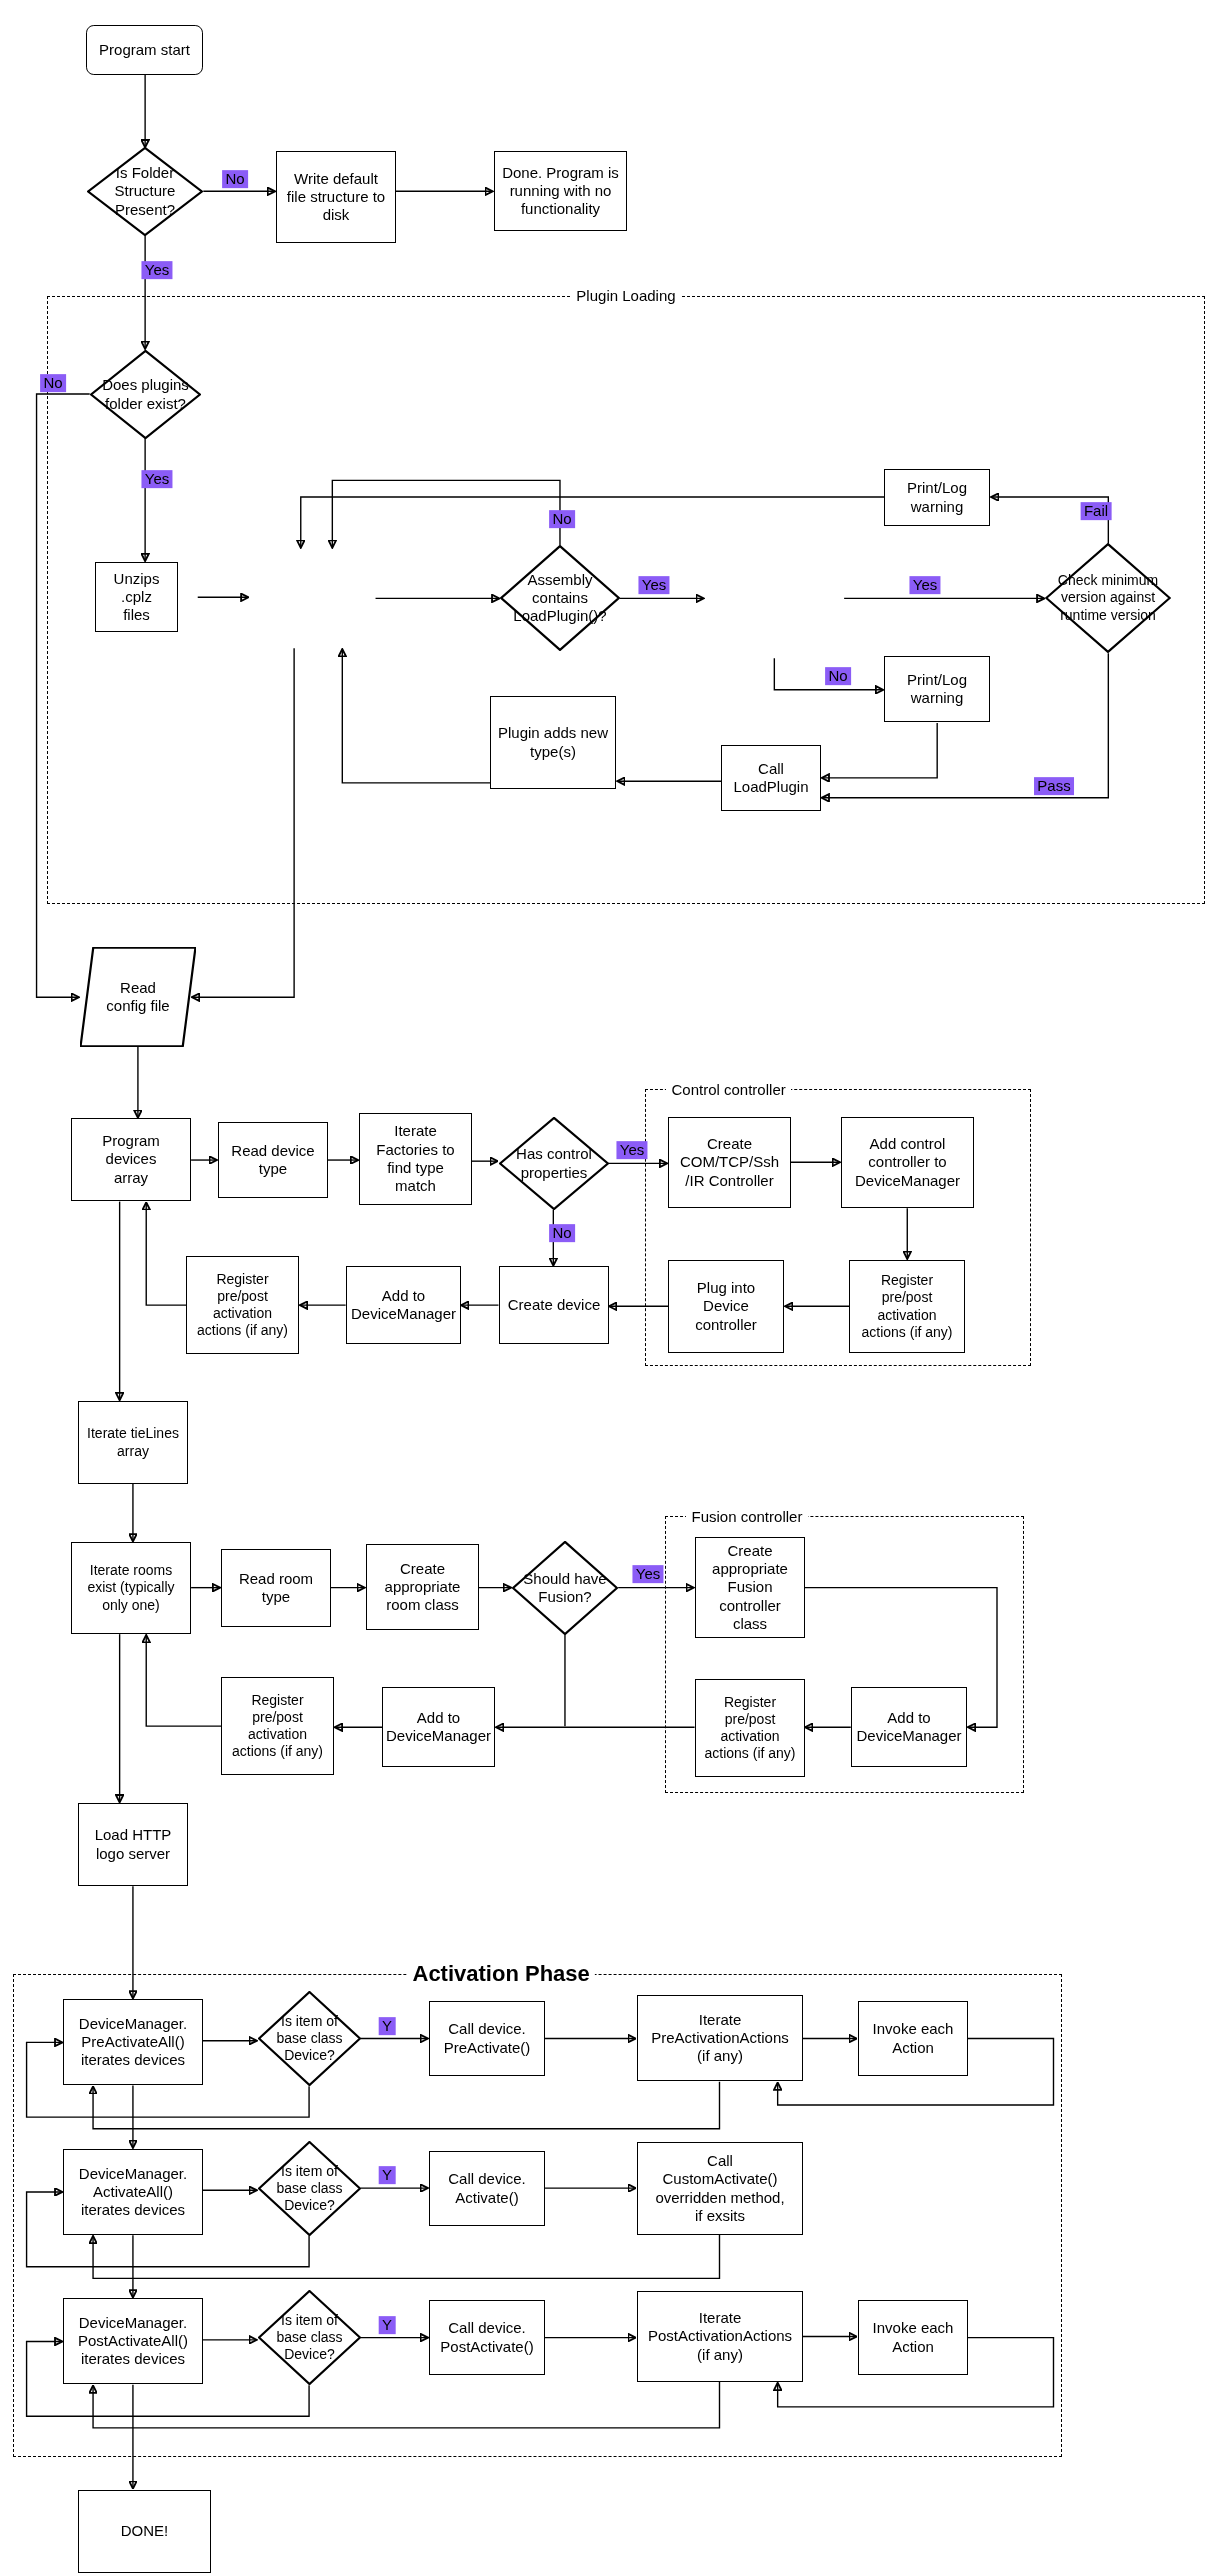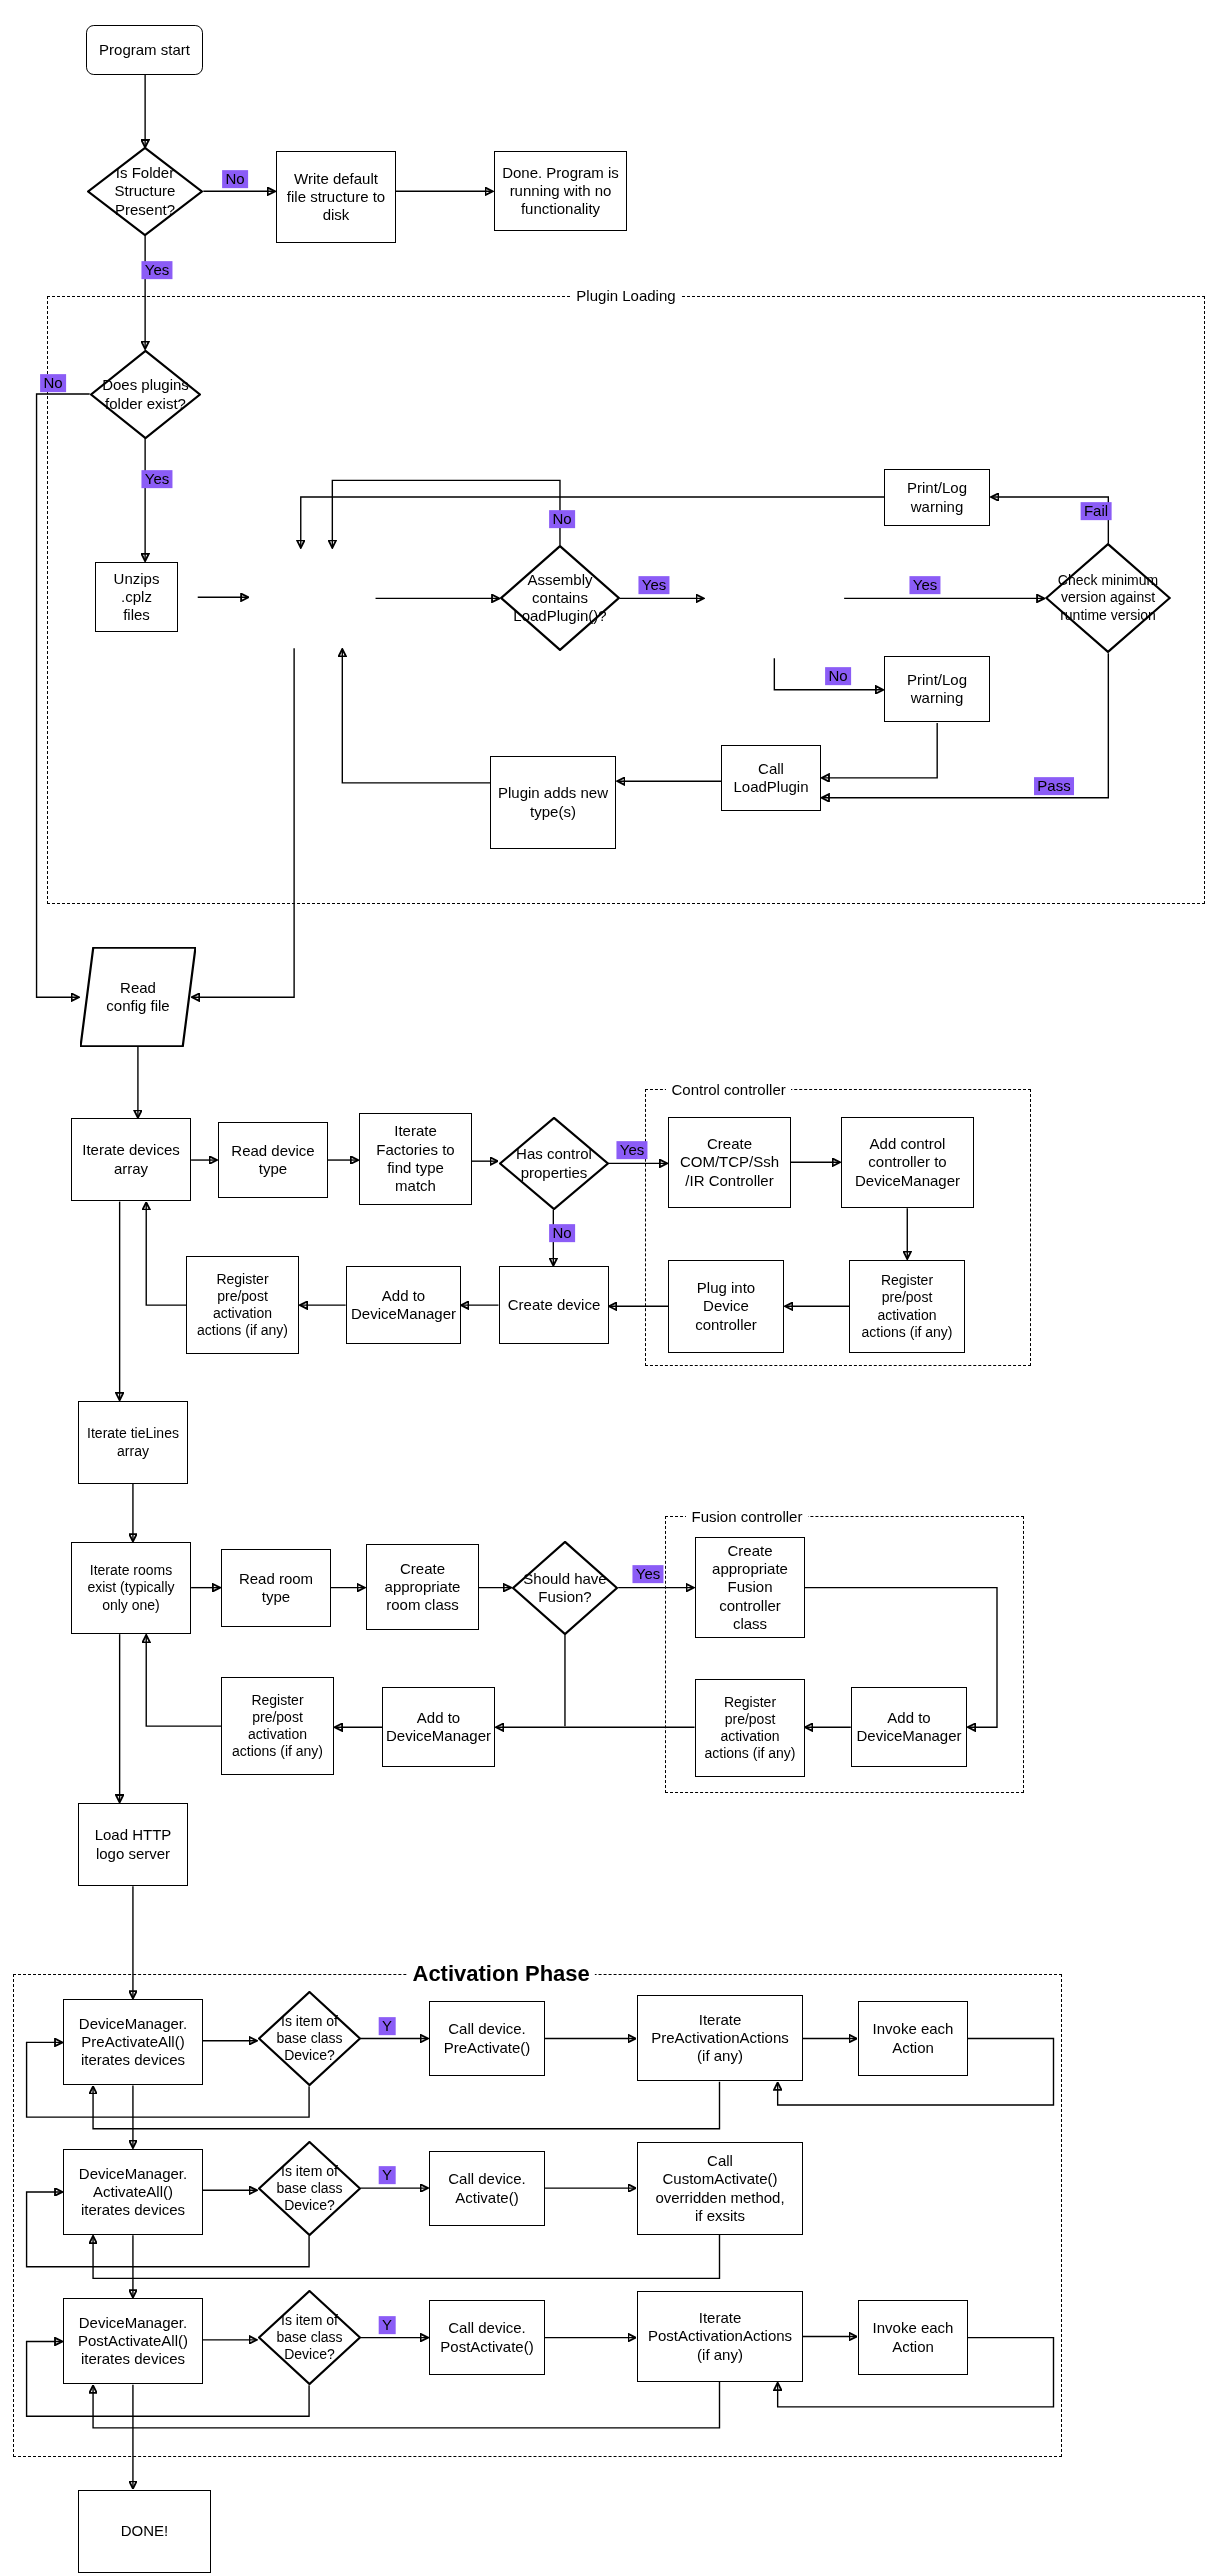--- a/index.html
+++ b/index.html
@@ -164,32 +164,32 @@
 version against
 runtime version</div>
   </div>
 
   <div class="node" style="left:884px;top:469px;width:106px;height:57px"><div class="txt">Print/Log
 warning</div></div>
   <div class="node" style="left:884px;top:656px;width:106px;height:66px"><div class="txt">Print/Log
 warning</div></div>
   <div class="node" style="left:721px;top:745px;width:100px;height:66px"><div class="txt">Call
 LoadPlugin</div></div>
-  <div class="node" style="left:490px;top:756px;width:126px;height:93px"><div class="txt">Plugin adds new
+  <div class="node" style="left:490px;top:696px;width:126px;height:93px"><div class="txt">Plugin adds new
 type(s)</div></div>
 
   <div class="shape" style="left:80px;top:947px;width:116px;height:100px">
     <svg viewBox="0 0 210 180" preserveAspectRatio="none">
         <polygon points="24,1 209,1 186,179 1,179"></polygon>
       </svg>
     <div class="txt">Read
 config file</div>
   </div>
 
-  <div class="node" style="left:71px;top:1118px;width:120px;height:83px"><div class="txt">Iterate devices
+  <div class="node" style="left:71px;top:1118px;width:120px;height:83px"><div class="txt">Program devices
 array</div></div>
   <div class="node" style="left:218px;top:1122px;width:110px;height:76px"><div class="txt">Read device
 type</div></div>
   <div class="node" style="left:359px;top:1113px;width:113px;height:92px"><div class="txt">Iterate
 Factories to
 find type
 match</div></div>
 
   <div class="shape" style="left:499px;top:1117px;width:110px;height:93px">
     <svg viewBox="0 0 100 100" preserveAspectRatio="none">

